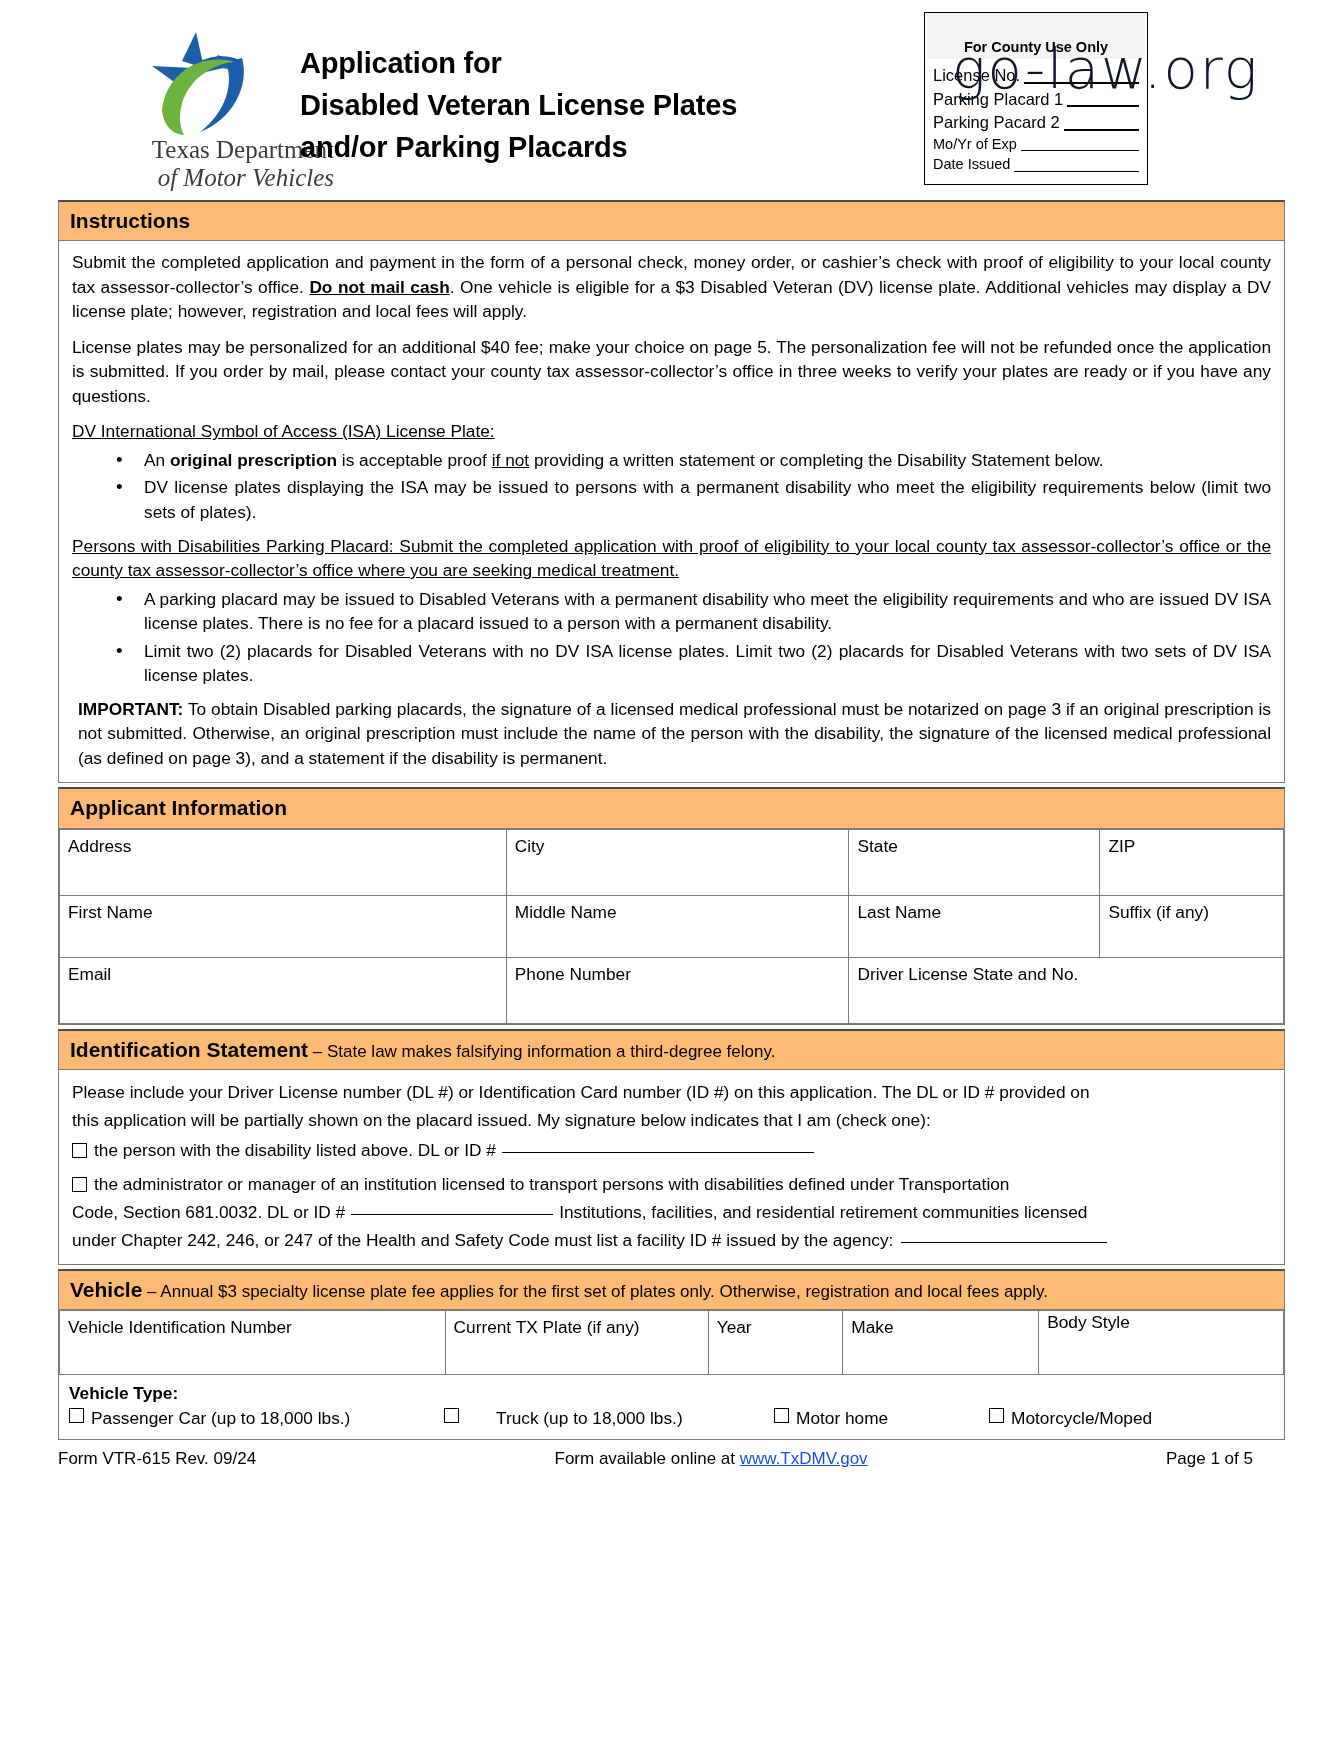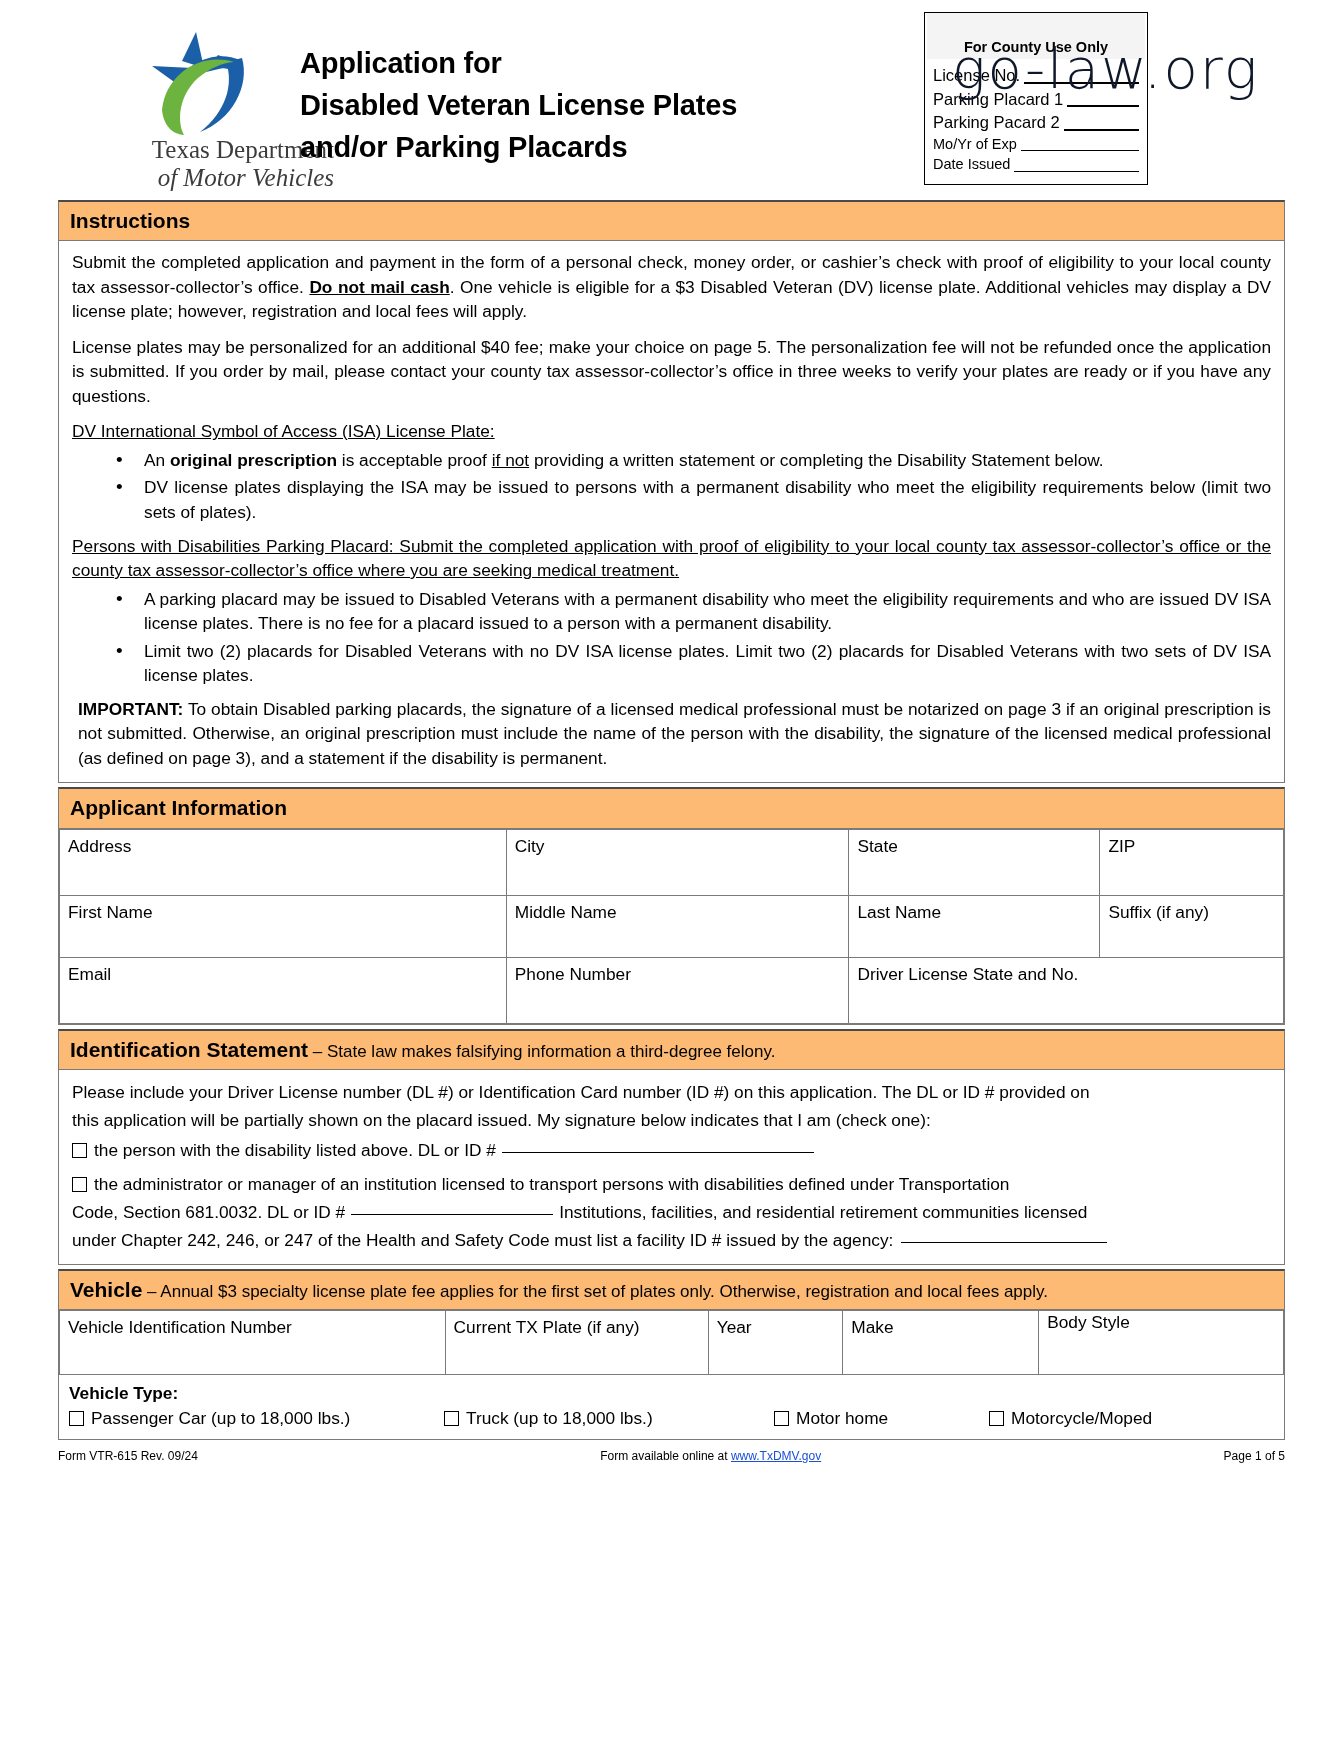--- a/index.html
+++ b/index.html
@@ -140,28 +140,28 @@
   .inline-line {
     display: inline-block;
     border-bottom: 1.4px solid #000;
     vertical-align: 3px;
     height: 12px;
   }
 
   
   .vt-title { font-size: 17.3px; font-weight: bold; padding: 8px 0 4px 10px; }
   .vt-row { display: flex; padding: 0 0 10px 10px; font-size: 17.3px; }
-  .vt-item { display: flex; align-items: center; }
+  .vt-item { display: flex; align-items: flex-start; }
 
   
   .footer {
-    margin: 9px 58px 0 58px;
+    margin: 9px 90px 0 58px;
     display: flex;
     justify-content: space-between;
-    font-size: 12px;
+    font-size: 17px;
   }
   .footer .mid { text-align: center; }
   .footer a { color: #1a4fd6; text-decoration: underline; }
 </style>
 </head>
 <body>
 
 <div class="page">
 
   <div class="watermark">go-law.org</div>
@@ -304,21 +304,21 @@
       </tr>
     </tbody>
       </table>
 
     <div class="vt-title">Vehicle Type:</div>
     <div class="vt-row">
       <div class="vt-item" style="width:375px;">
           <span class="cbox"></span>
           <span>Passenger Car (up to 18,000 lbs.)</span>
         </div>
-      <div class="vt-item" style="width:330px;">
+      <div class="vt-item" style="width:330px;gap:30px;">
           <span class="cbox"></span>
           <span>Truck (up to 18,000 lbs.)</span>
         </div>
       <div class="vt-item" style="width:215px;">
           <span class="cbox"></span>
           <span>Motor home</span>
         </div>
       <div class="vt-item">
           <span class="cbox"></span>
           <span>Motorcycle/Moped</span>

